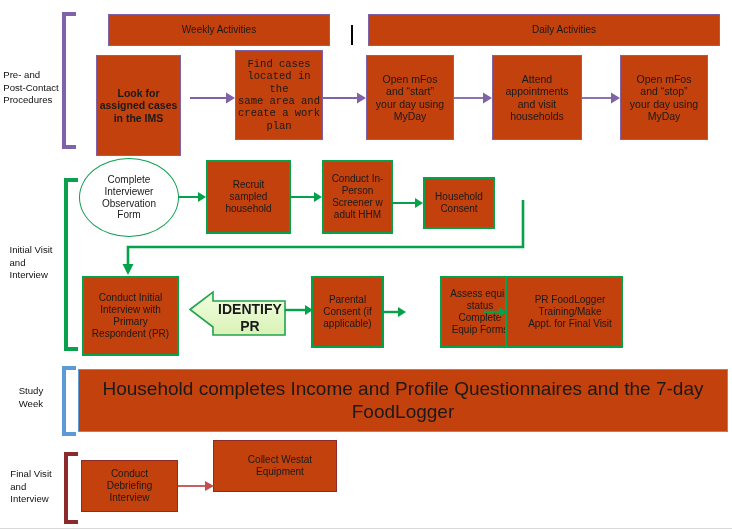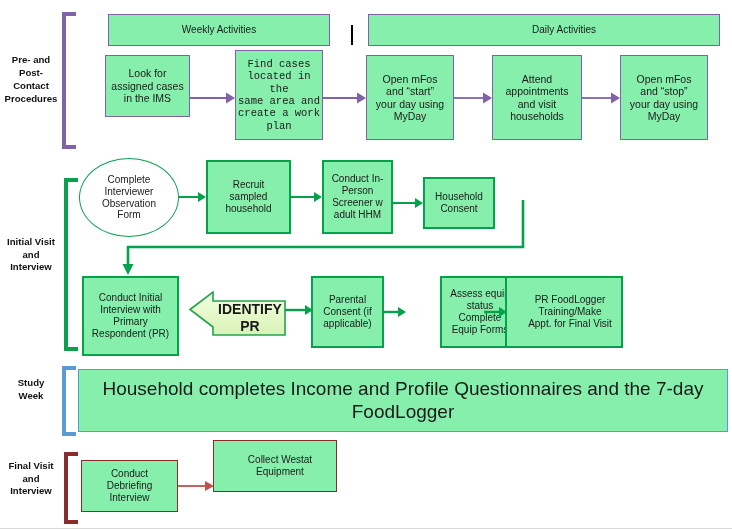--- a/index.html
+++ b/index.html
@@ -13,21 +13,21 @@
   #stage{position:absolute;left:0;top:0;width:732px;height:529px;}
 
   
   .node{
     position:absolute;
     box-sizing:border-box;
     display:flex;
     align-items:center;
     justify-content:center;
     text-align:center;
-    background:#86efac;
+    background:#c2410c;
     line-height:1.18;
     white-space:pre-line;
   }
 
   
   .purple{border:1.6px solid #7f62a8;color:#1a1a1a;font-size:10.5px;}
   .purple-band{border:1.6px solid #7f62a8;color:#1a1a1a;font-size:10px;}
 
   
   .green{border:2px solid #05a14b;color:#1a1a1a;font-size:10px;}
@@ -38,27 +38,27 @@
 
   
   .blue{border:1.4px solid #5b9bd5;color:#1a1a1a;font-size:19px;padding:0 20px;}
 
   
   .red{border:1.8px solid #8b2b2b;color:#1a1a1a;font-size:10px;}
 
   
   .stage-label{
     position:absolute;
-    font-weight:bold;
+    font-weight:normal;
     font-size:9.6px;
     color:#111;
-    text-align:center;
+    text-align:left;
     line-height:1.35;
     white-space:pre-line;
-    display:flex;align-items:center;justify-content:center;
+    display:flex;align-items:center;justify-content:center;margin-top:8px;
   }
 
   
   .bracket{
     position:absolute;
     box-sizing:border-box;
     border-left-style:solid;
     border-top-style:solid;
     border-bottom-style:solid;
     border-right-style:none;
@@ -124,21 +124,21 @@
   <div class="bracket blue-b" style="left:62px;top:366px;width:14px;height:70px;"></div>
 
   <div class="bracket red-b" style="left:64px;top:452px;width:14px;height:72px;"></div>
 
   <div class="node purple-band" style="left:108px;top:14px;width:222px;height:32px;">Weekly Activities</div>
 
   <div class="tick" style="left:351px;top:25px;width:2px;height:20px;"></div>
 
   <div class="node purple-band" style="left:368px;top:14px;width:352px;height:32px;padding-left:40px;">Daily Activities</div>
 
-  <div class="node purple" style="left:105px;top:55px;width:85px;height:62px;">Look for
+  <div class="node purple" style="left:96px;top:55px;width:85px;height:101px;font-weight:bold;">Look for
 assigned cases
 in the IMS</div>
 
   <div class="node purple" style="left:235px;top:50px;width:88px;height:90px;font-family:Liberation Mono, monospace;">Find cases
 located in the
 same area and
 create a work
 plan</div>
 
   <div class="node purple" style="left:366px;top:55px;width:88px;height:85px;">Open mFos

